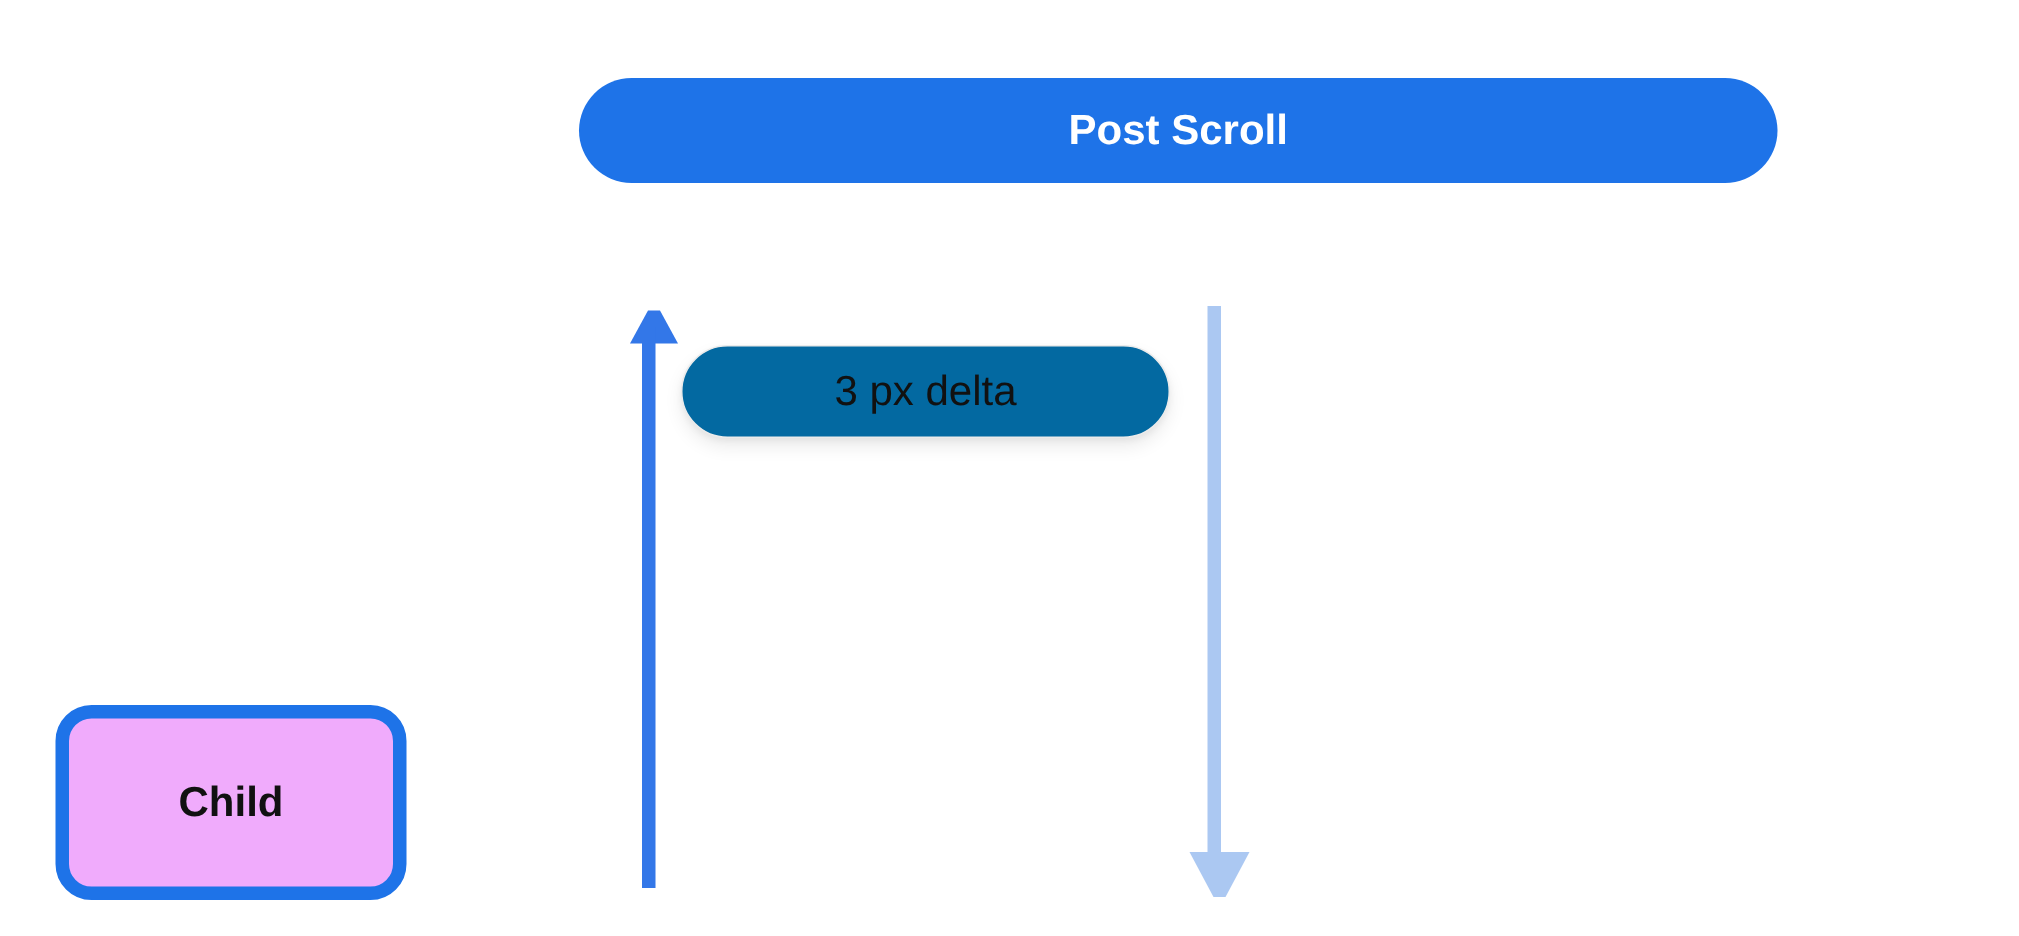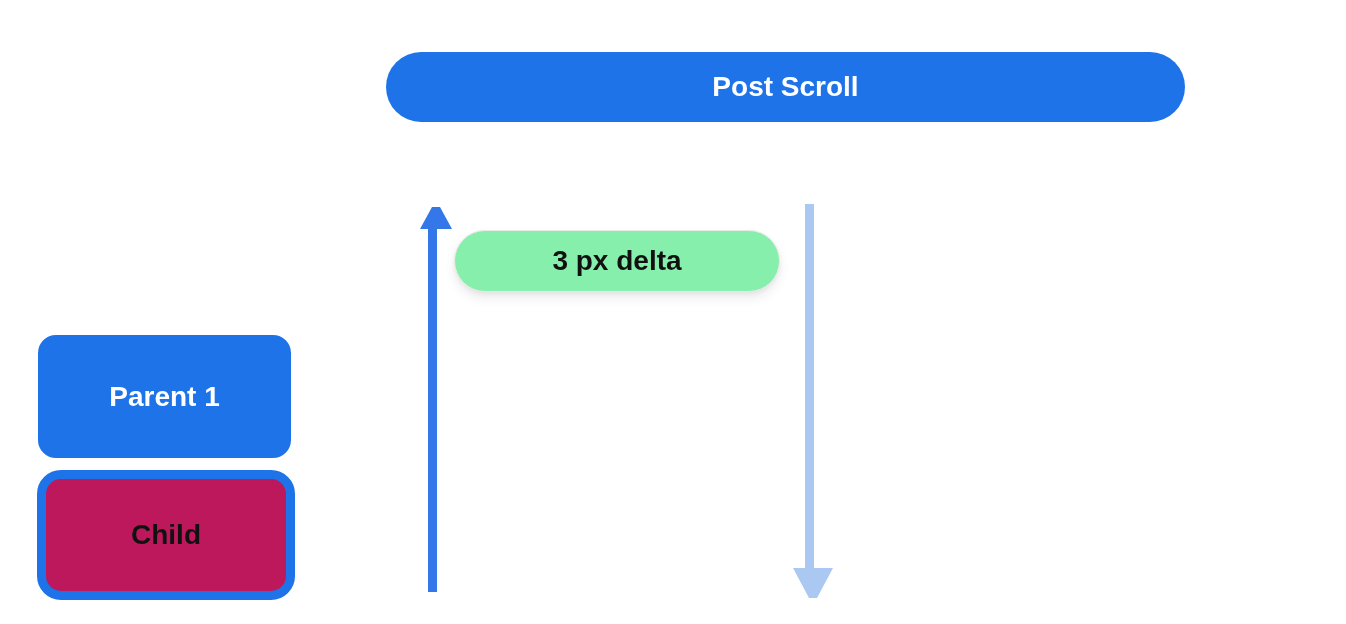--- a/index.html
+++ b/index.html
@@ -61,24 +61,24 @@
   .box-parent1 {
     top: 327px;
     height: 123px;
     border-radius: 18px;
     background: var(--blue);
     color: #ffffff;
   }
   .box-child {
     top: 462px;
     left: 29px;
-    width: 258px;
+    width: 234px;
     height: 130px;
     border-radius: 24px;
-    background: #be185d;
+    background: #f0abfc;
     border: 9px solid var(--blue);
     color: var(--text-dark);
     font-weight: 600;
   }
   .arrow-up-line {
     position: absolute;
     left: 420px;
     top: 210px;
     width: 9px;
     height: 374px;
@@ -112,25 +112,25 @@
     border-right: 16px solid transparent;
     border-top: 30px solid var(--light-blue);
   }
   .delta-pill {
     position: absolute;
     left: 446px;
     top: 222px;
     width: 326px;
     height: 62px;
     border-radius: 31px;
-    background: #86efac;
+    background: #0369a1;
     border: 1px solid var(--pill-border);
     box-shadow: 0 6px 12px rgba(0, 0, 0, 0.08), 0 2px 4px rgba(0, 0, 0, 0.05);
     color: var(--text-dark);
-    font-weight: 700;
+    font-weight: 400;
     font-size: 28px;
     display: flex;
     align-items: center;
     justify-content: center;
   }
   .dispatch-pill {
     left: 446px;
     top: 497px;
     width: 329px;
     height: 62px;
@@ -141,23 +141,20 @@
 </head>
 <body>
 
 <div class="canvas">
 
   <div class="pill-blue header-pill">
     <span>Post Scroll</span>
   </div>
 
 
-  <div class="box box-parent1">
-    <span>Parent 1</span>
-  </div>
 
   <div class="box box-child">
     <span>Child</span>
   </div>
 
   <div class="arrow-up-head"></div>
   <div class="arrow-up-line"></div>
 
   <div class="arrow-down-line"></div>
   <div class="arrow-down-head"></div>

